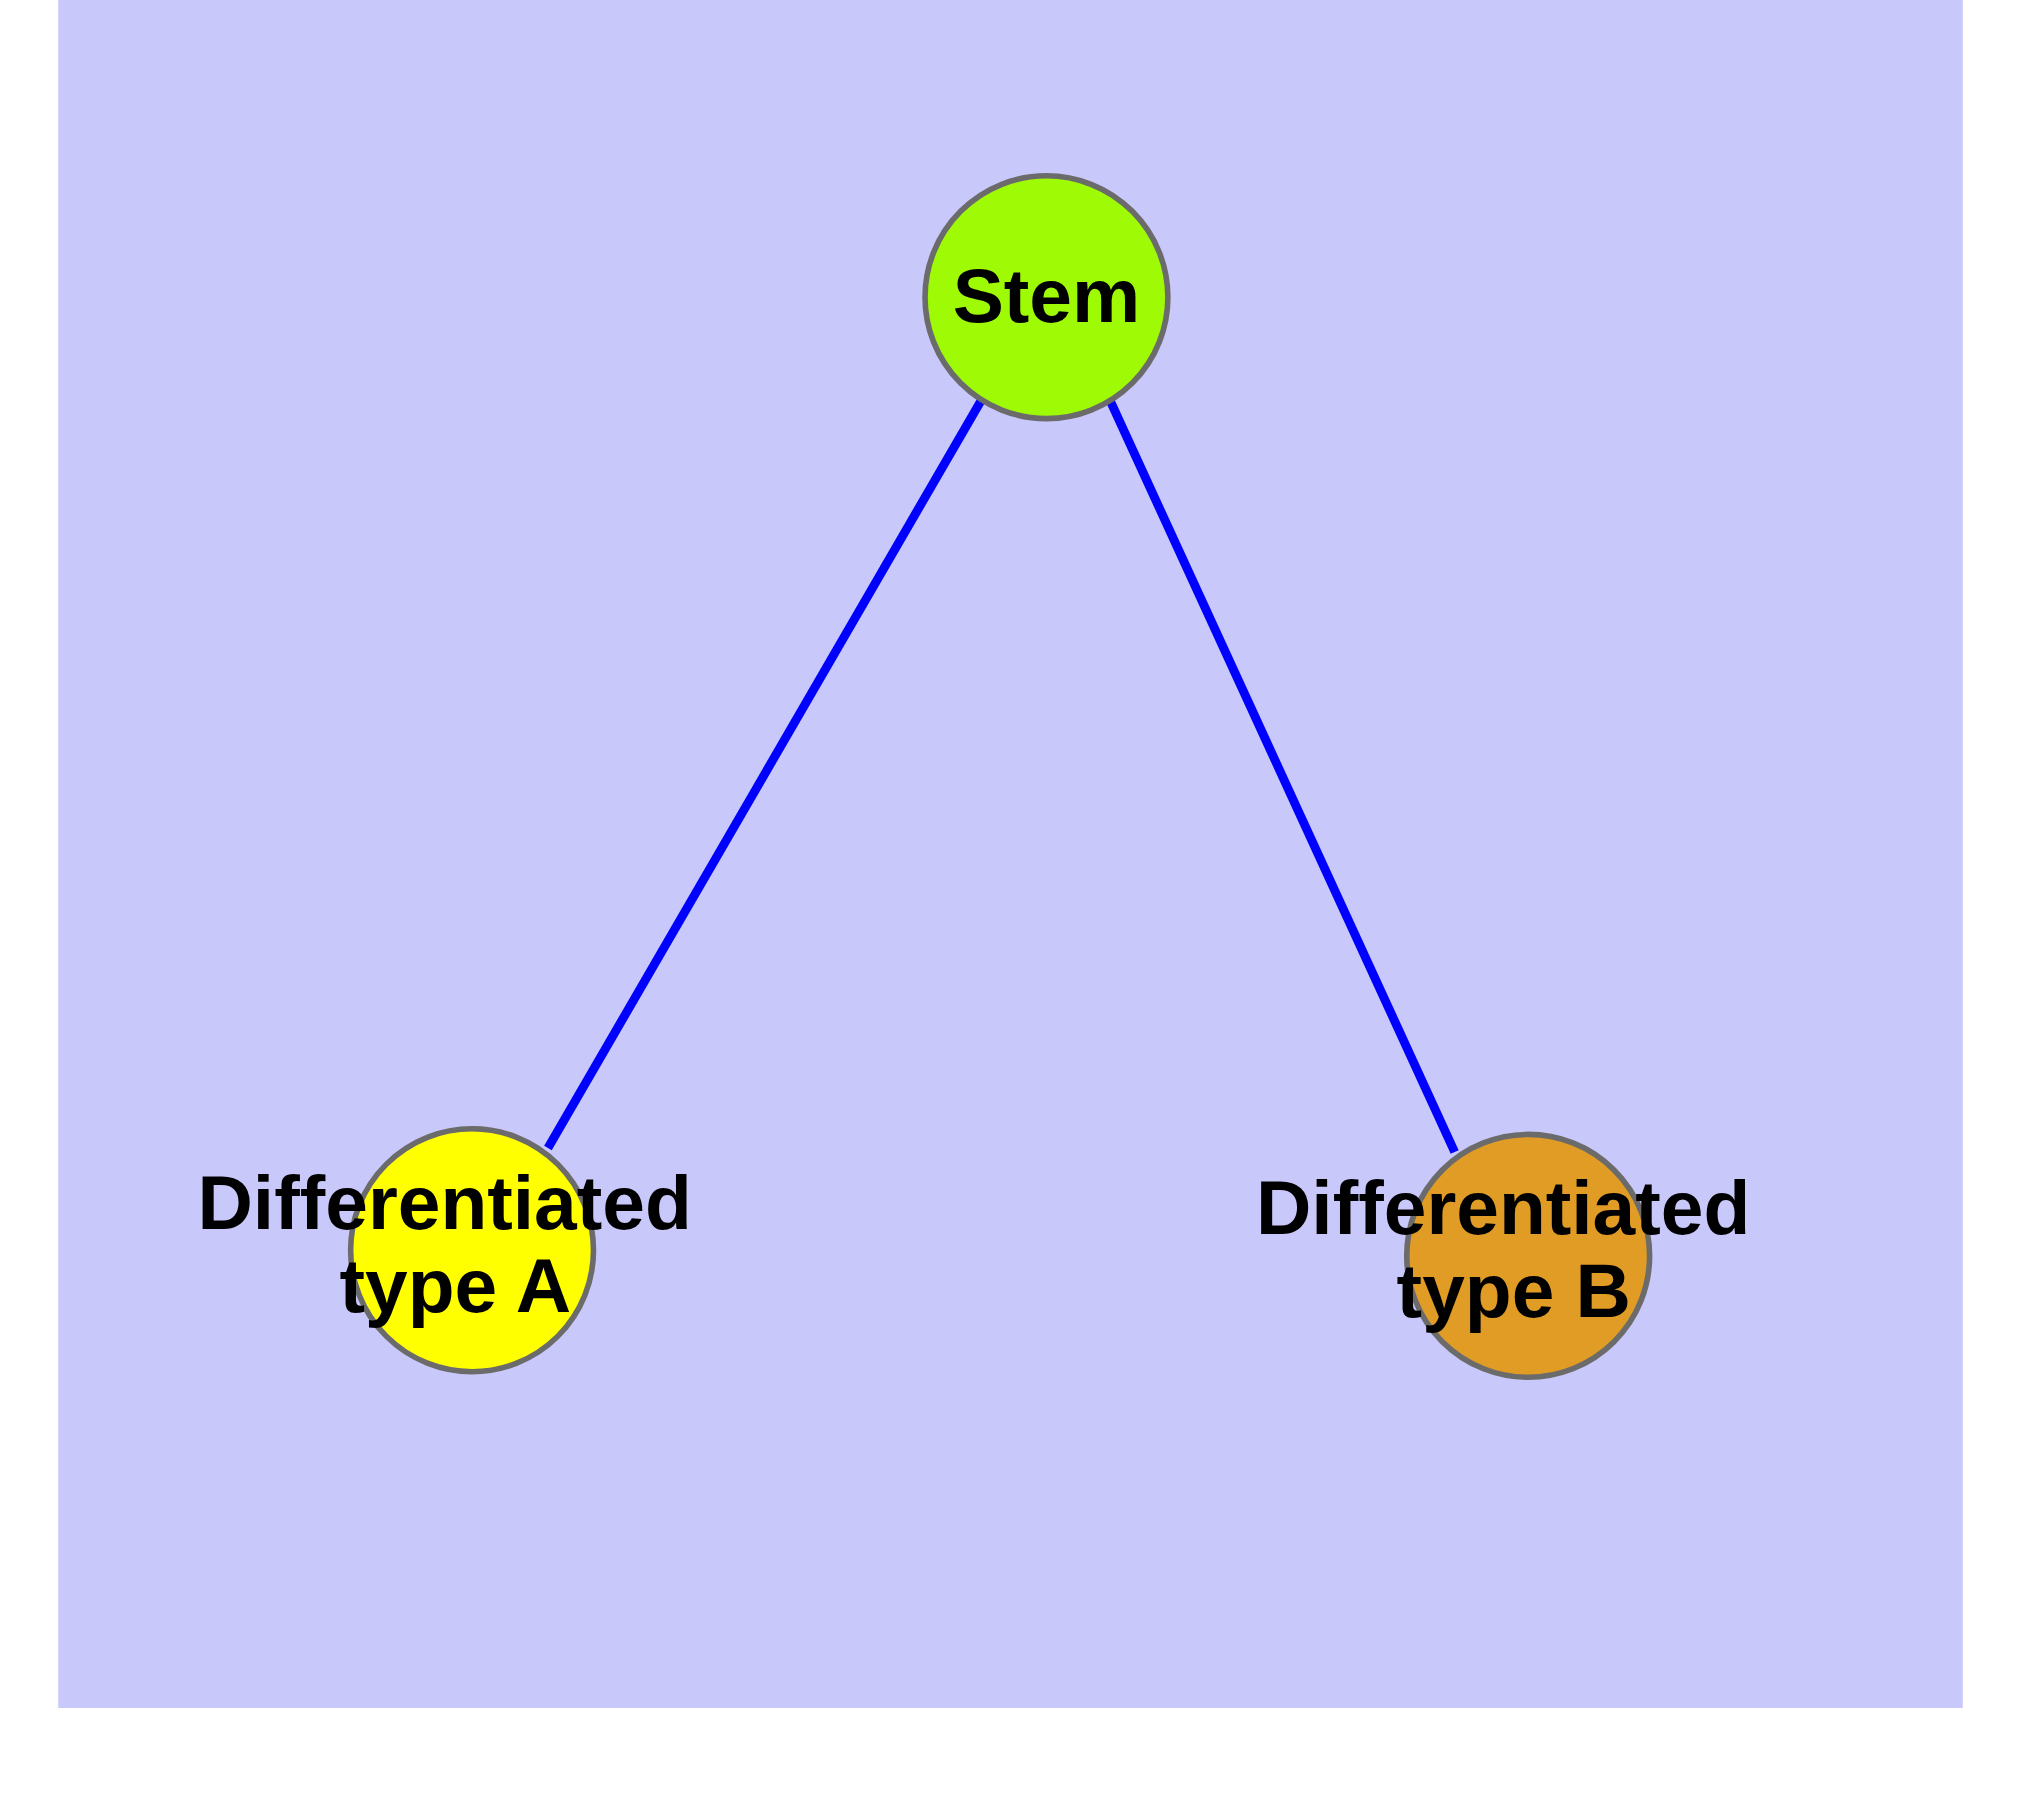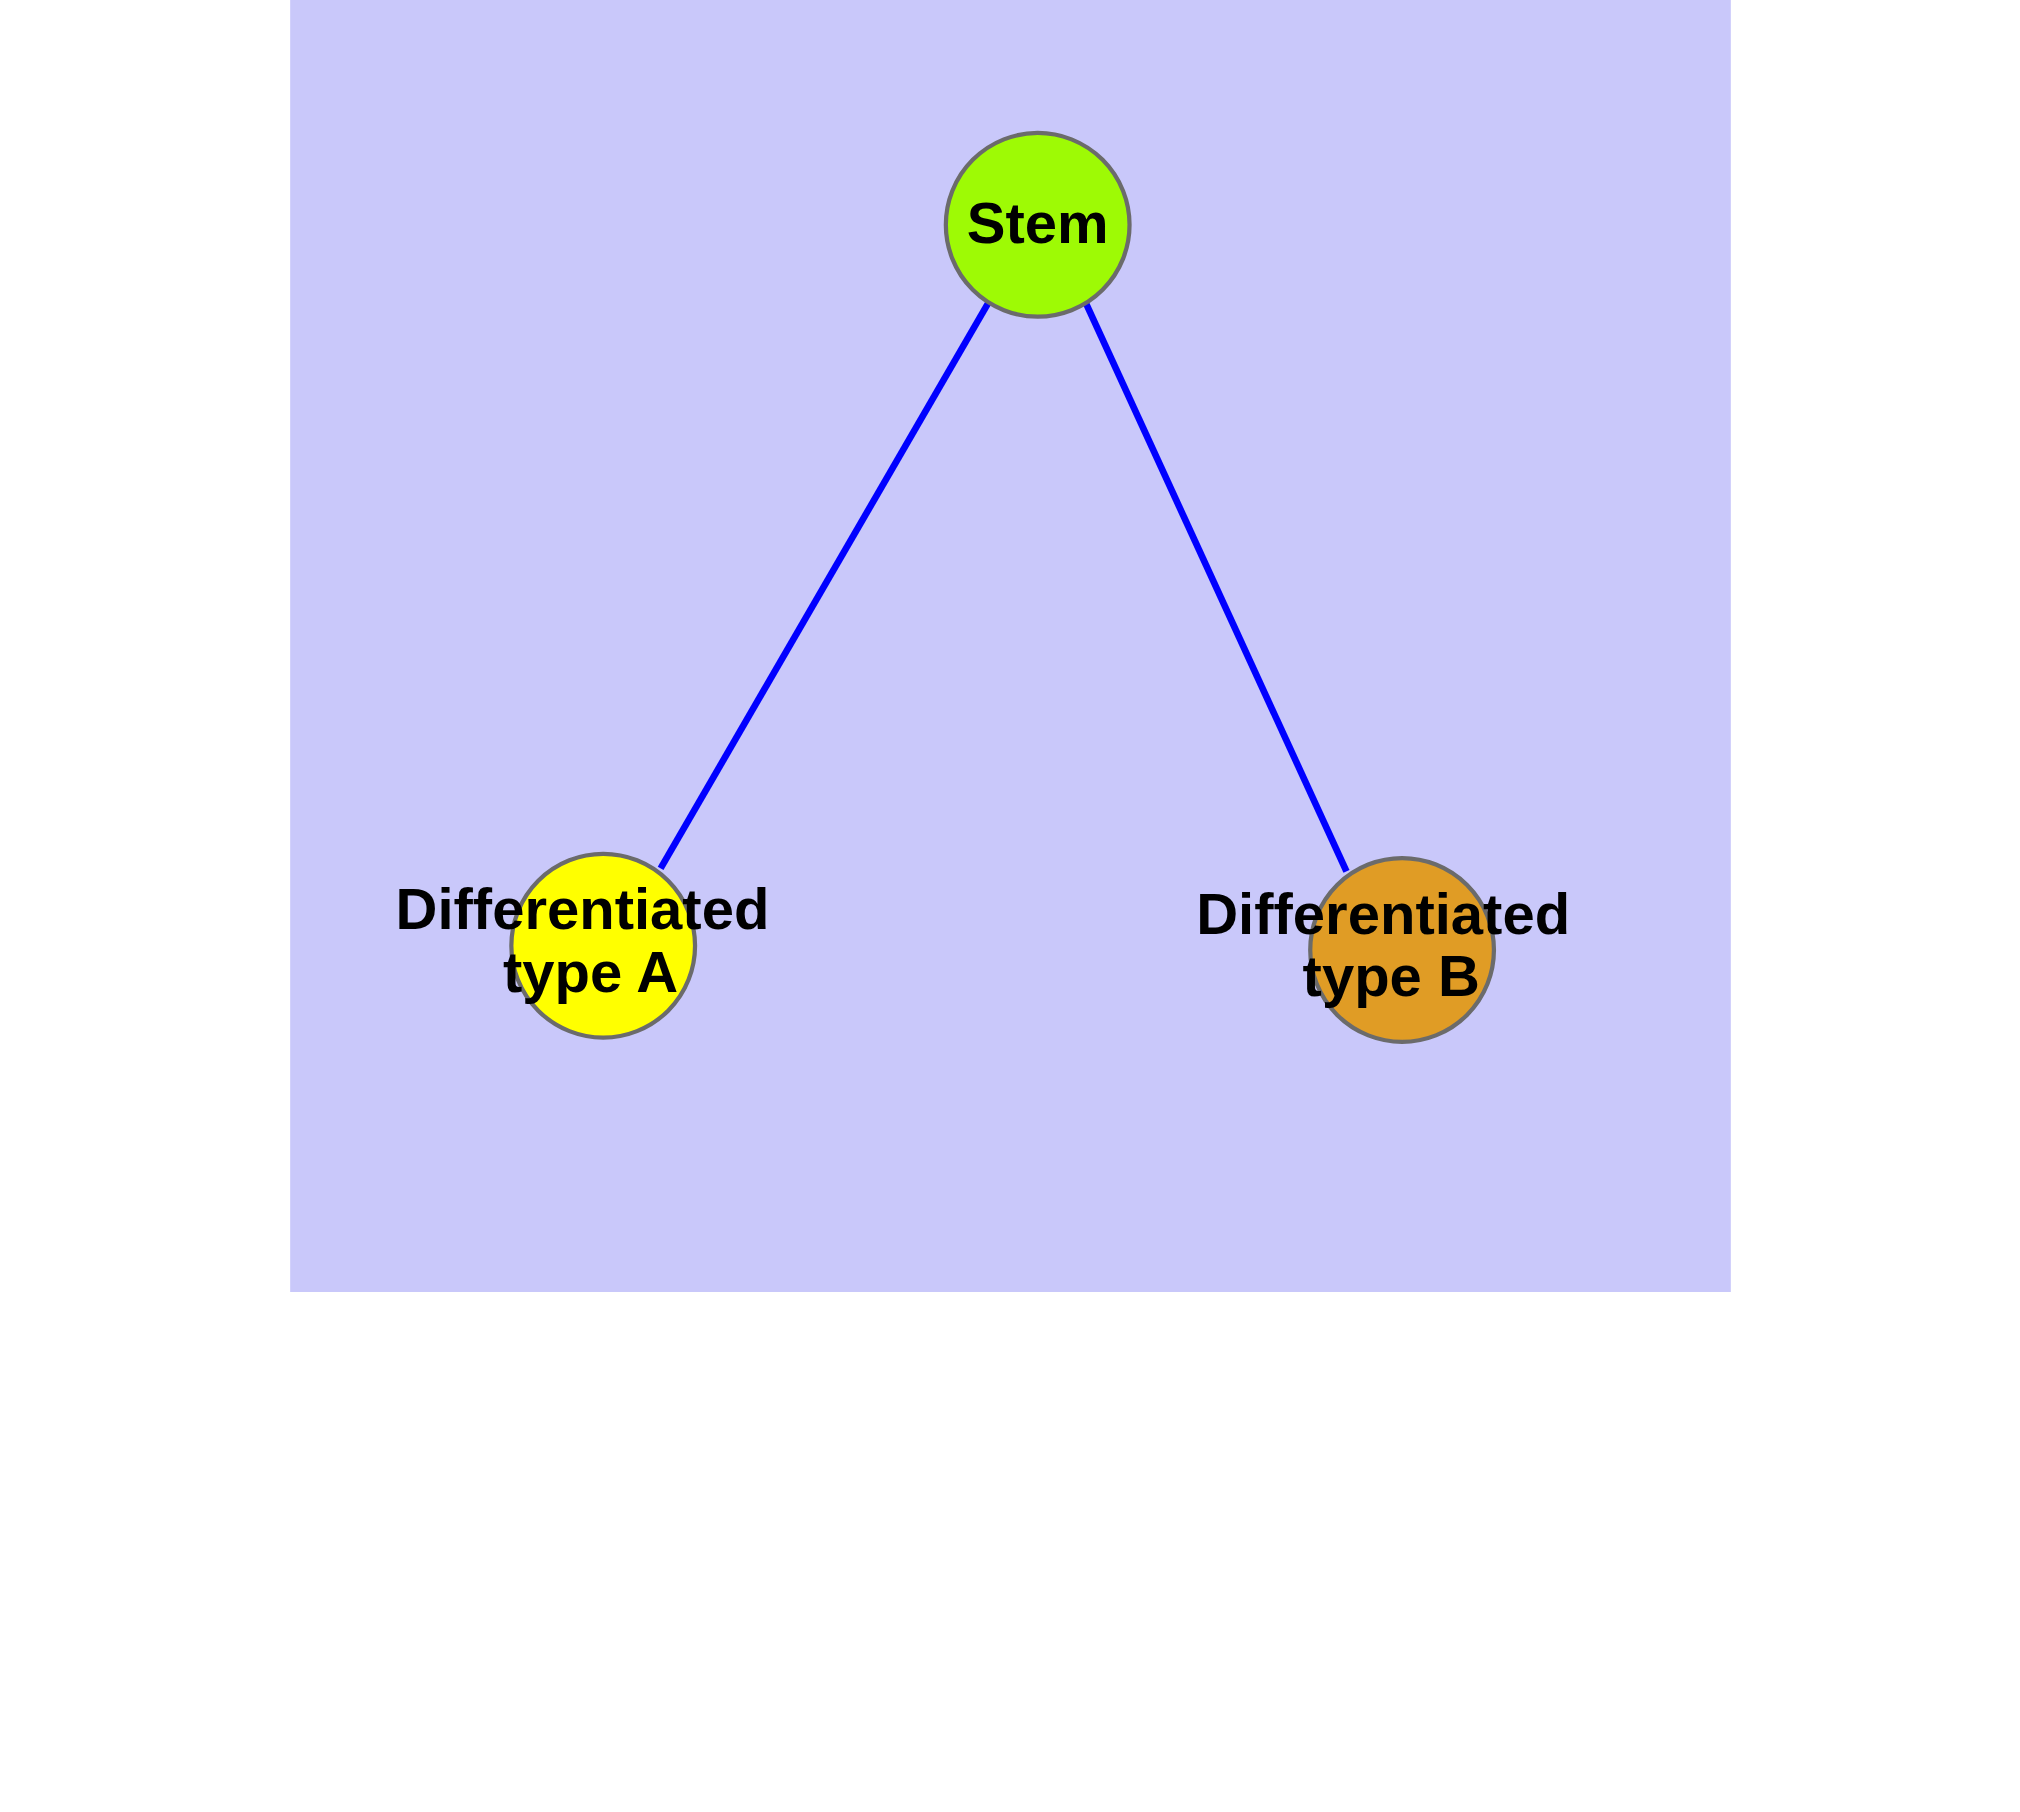--- a/index.html
+++ b/index.html
@@ -41,21 +41,21 @@
     dominant-baseline: middle;
     paint-order: normal;
   }
   .node-label tspan {
     font-family: "Liberation Sans", "DejaVu Sans", sans-serif;
   }
 </style>
 </head>
 <body>
 
-<div id="canvas" style="width: 2021px; height: 1292px;">
+<div id="canvas" style="width: 2021px; height: 1708px;">
   <svg id="graph-surface" viewBox="0 0 2384 2138" preserveAspectRatio="xMidYMid meet">
 
     <rect id="bg-rect" x="0" y="0" width="2384" height="2138" fill="#c9c8fa"></rect>
 
     <g>
       <line class="edge-line" id="edge-0" x1="1156" y1="500" x2="613" y2="1437" stroke="#0000ff" stroke-width="11"></line>
       <line class="edge-line" id="edge-1" x1="1316" y1="500" x2="1748" y2="1442" stroke="#0000ff" stroke-width="11"></line>
     </g>
 
     <g>

